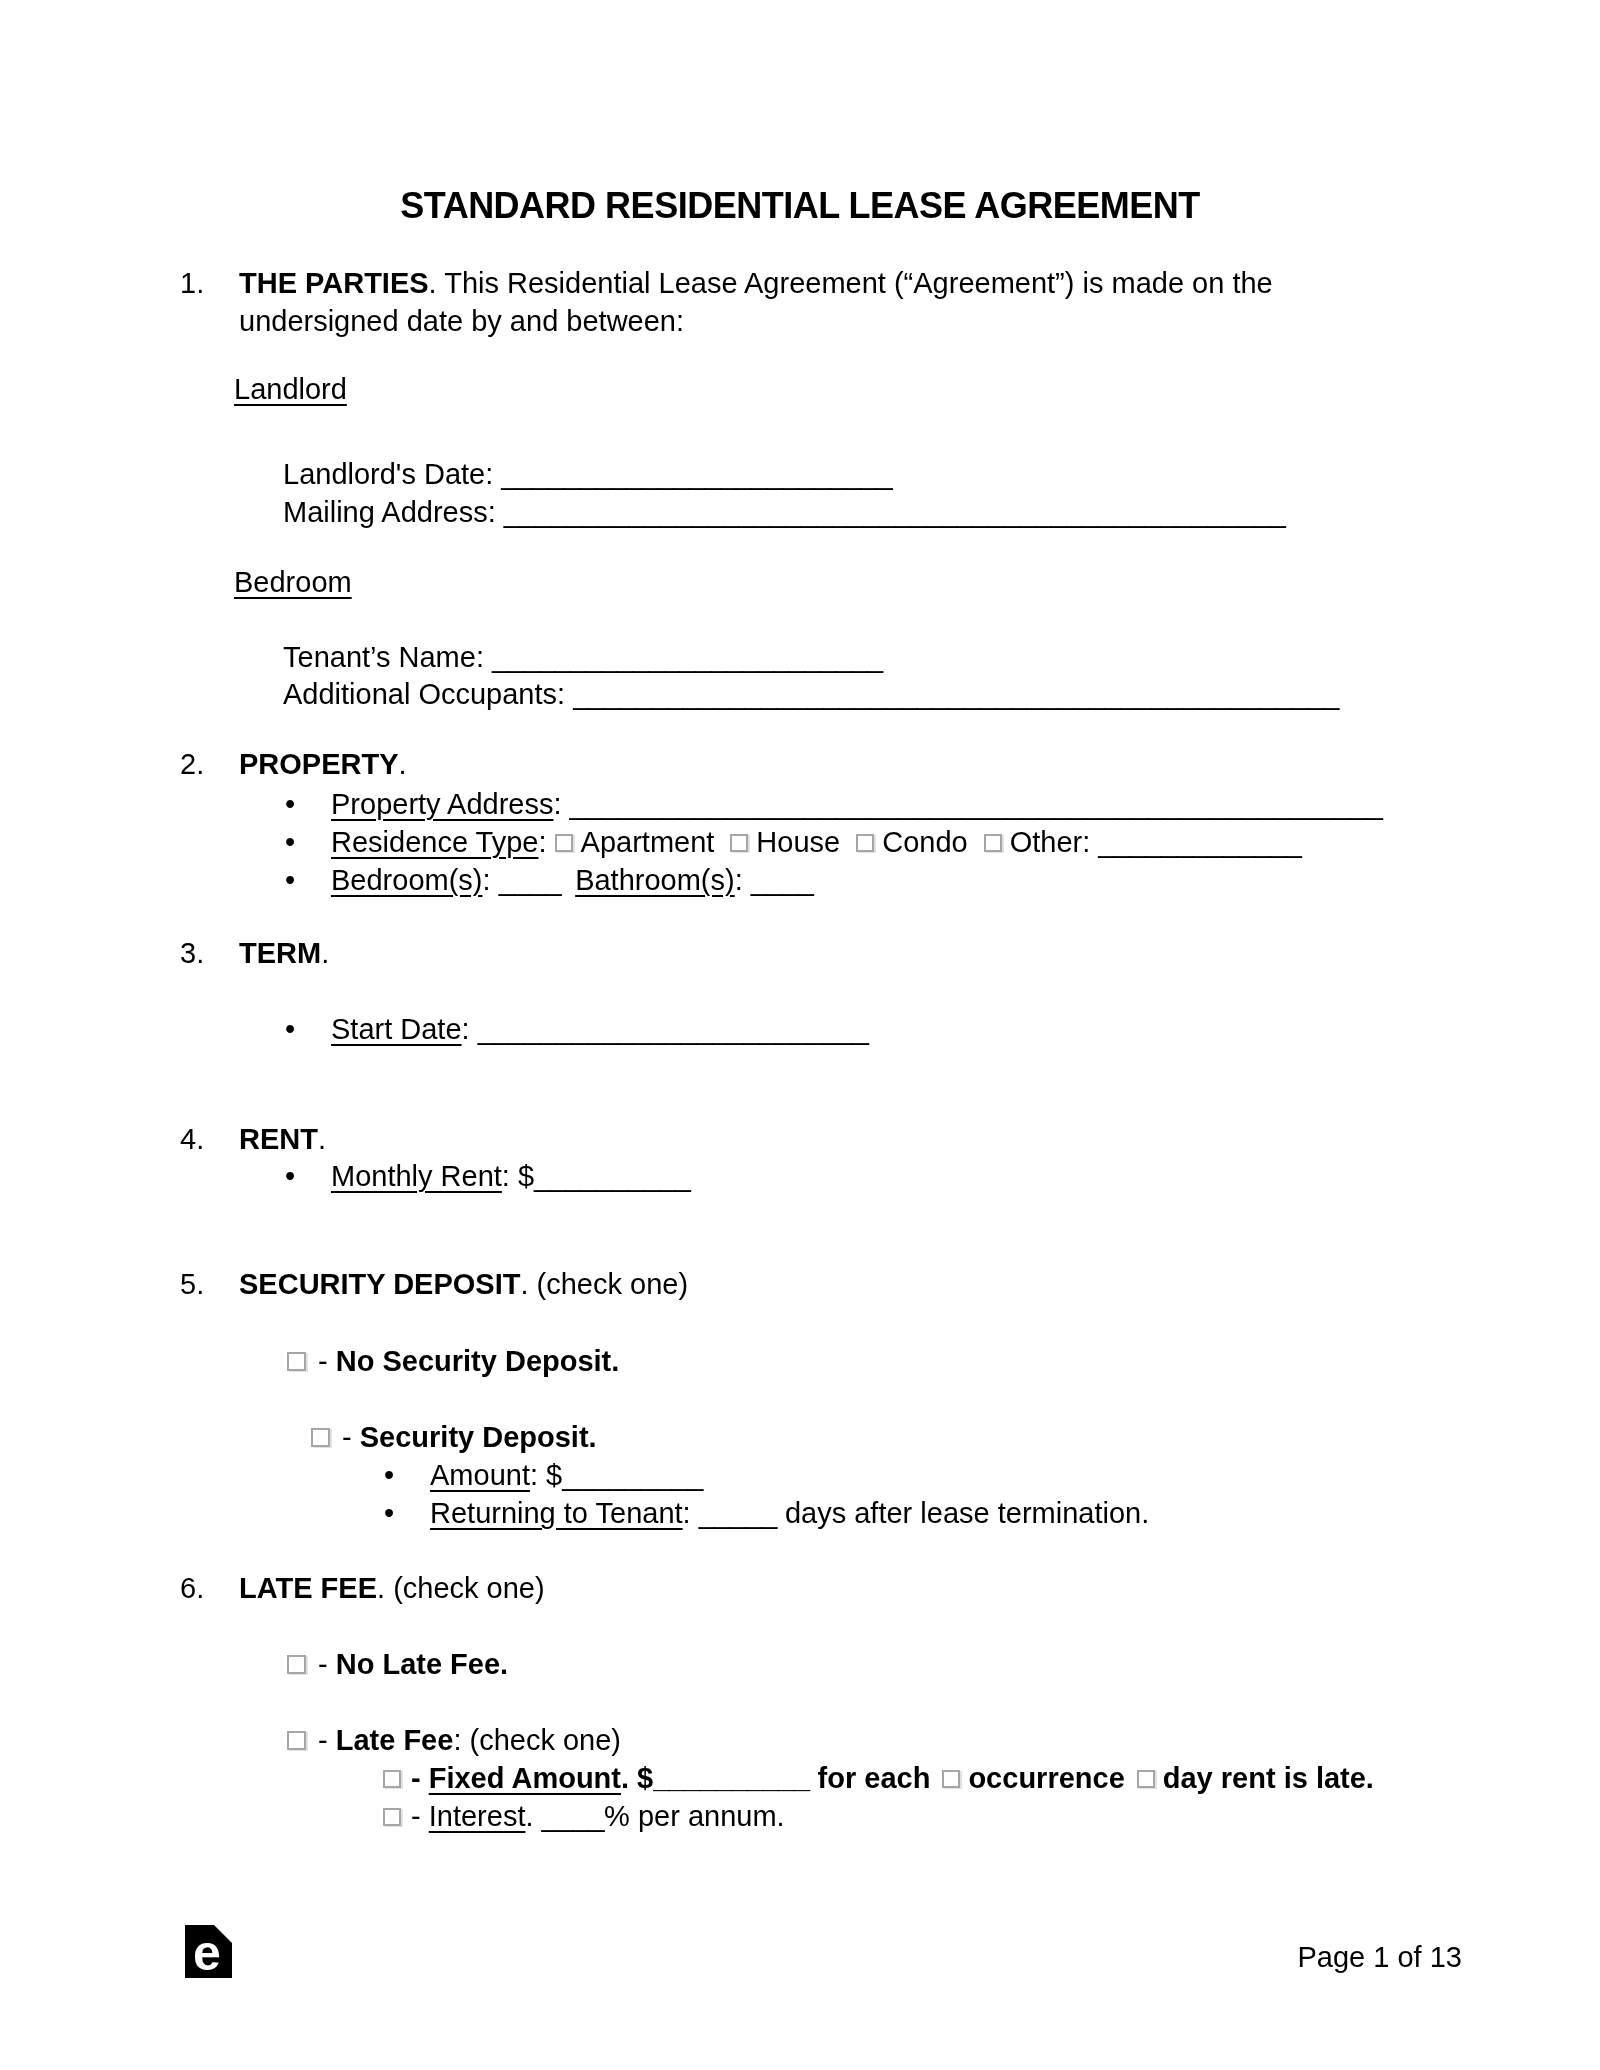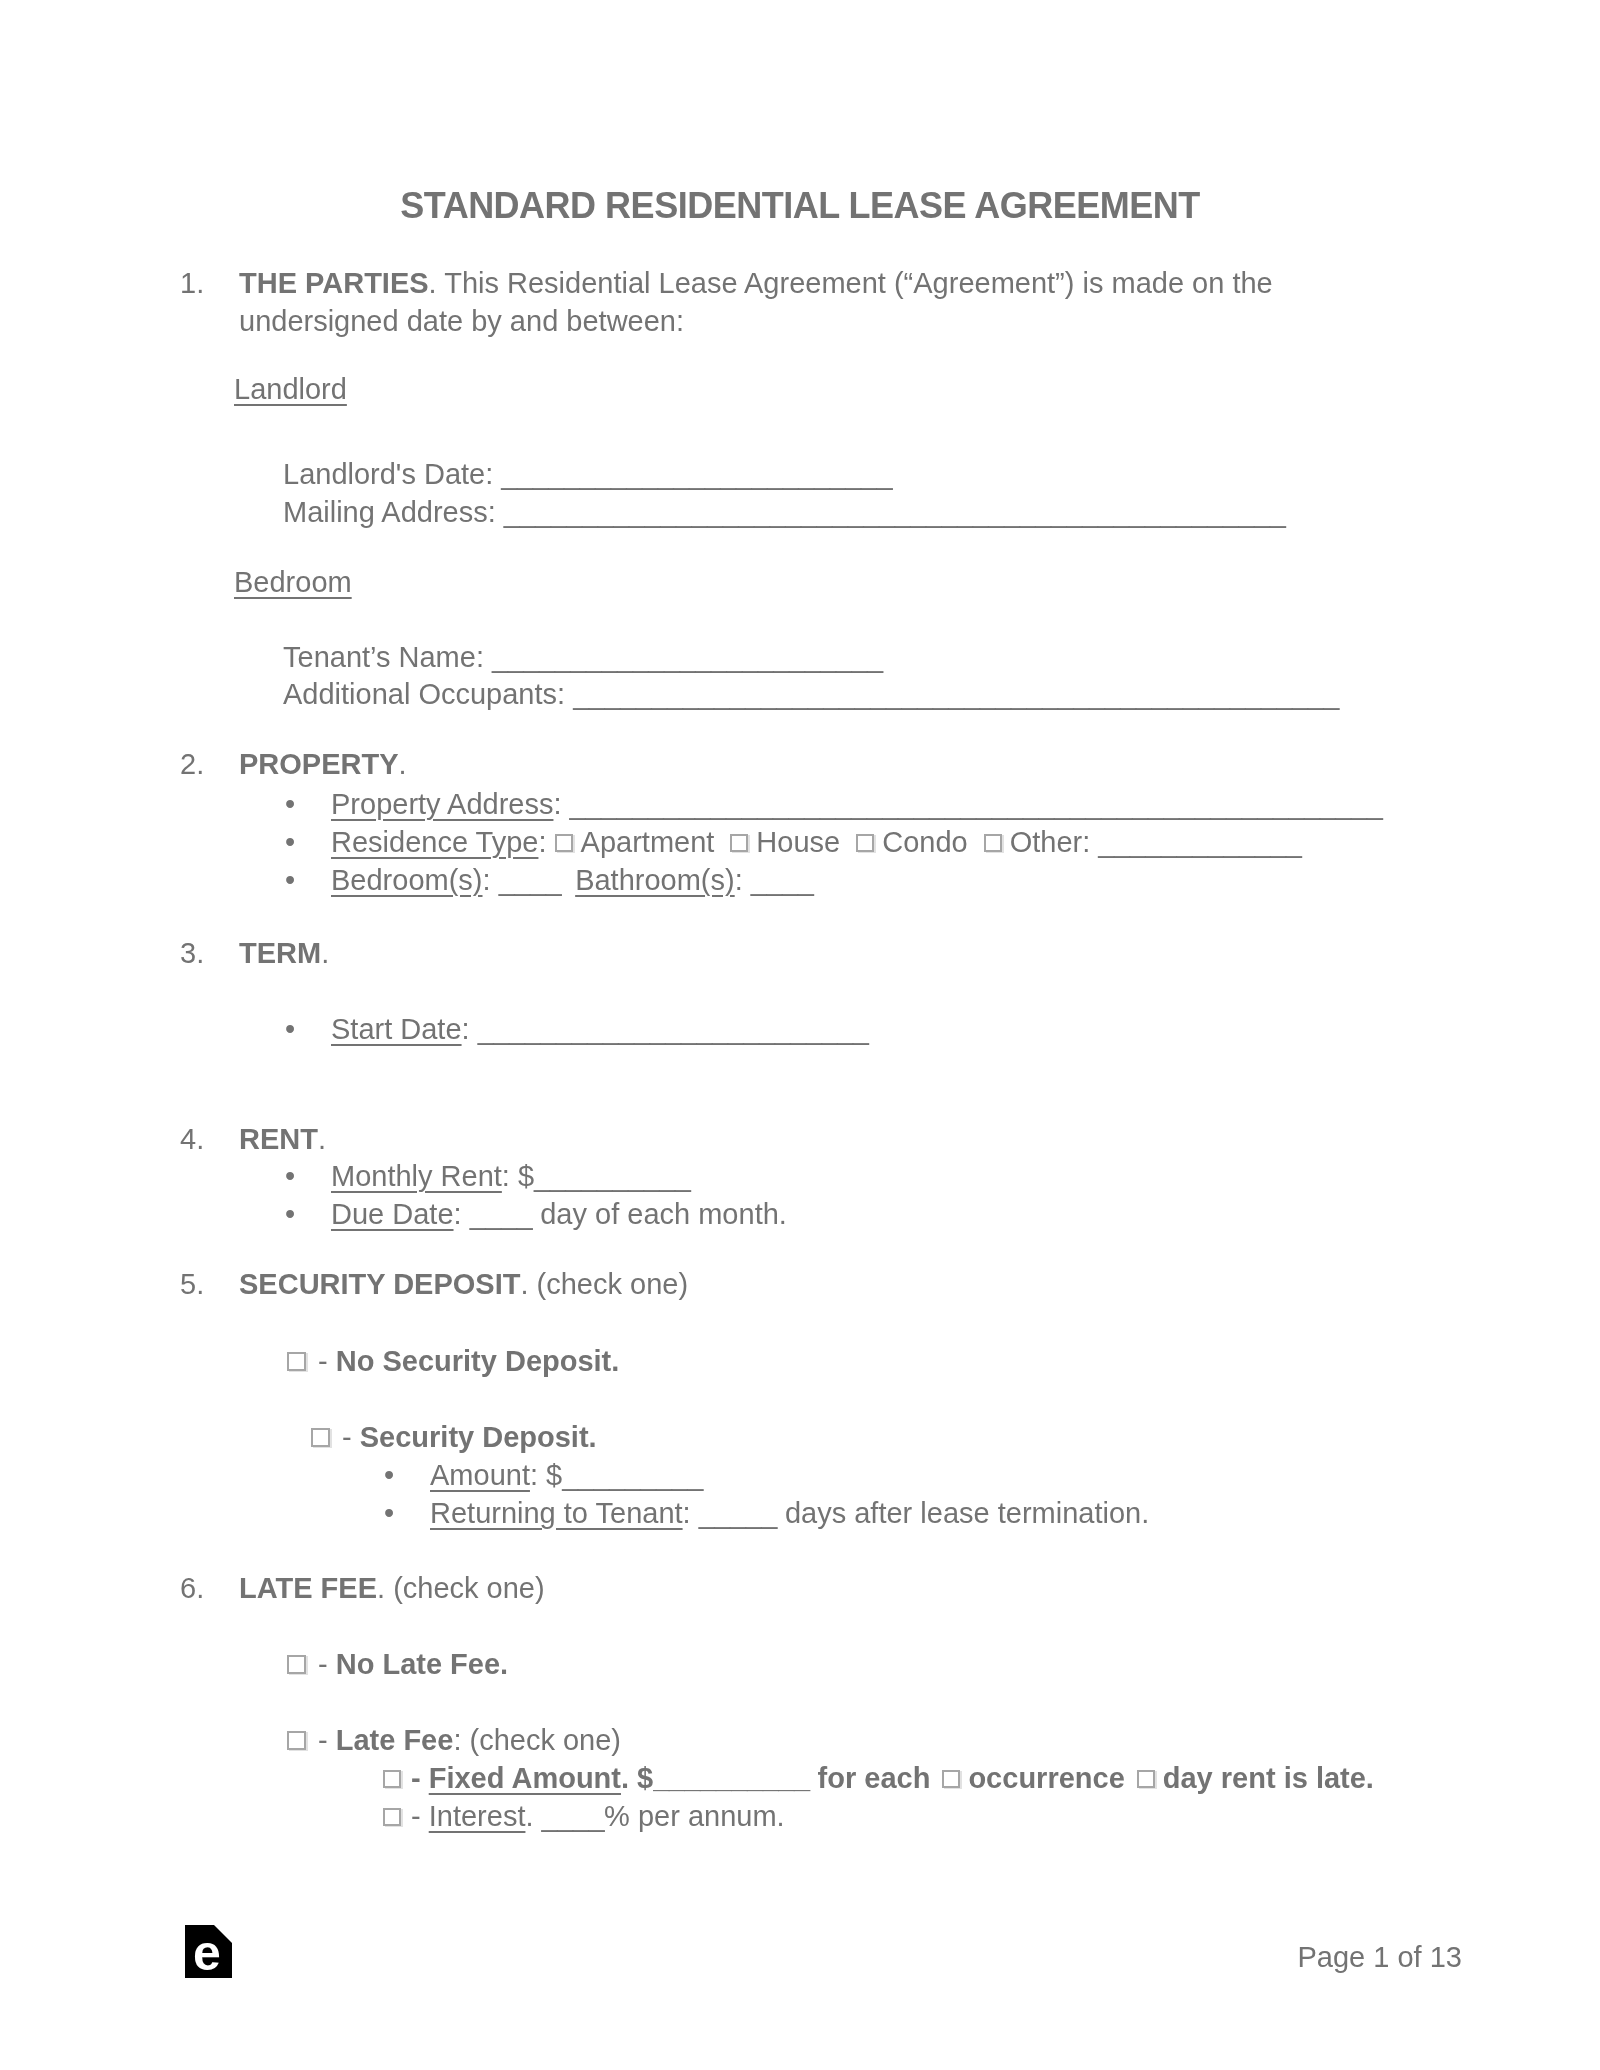--- a/index.html
+++ b/index.html
@@ -1,18 +1,18 @@
 <!DOCTYPE html>
 <html><head>
 <meta charset="utf-8">
 <style>
   html,body{margin:0;padding:0;background:#ffffff;}
   .page{
     position:relative;width:1600px;height:2070px;background:#ffffff;overflow:hidden;
-    font-family:"Liberation Sans",sans-serif;font-size:29px;color:#737373;
+    font-family:"Liberation Sans",sans-serif;font-size:29px;color:#000000;
   }
   .abs{position:absolute;white-space:nowrap;line-height:38px;}
   .wrap{white-space:normal;}
   .title{
     left:0;width:1600px;text-align:center;margin:0;
     font-size:36px;font-weight:bold;line-height:40px;letter-spacing:-0.5px;
   }
   .b{font-weight:bold;}
   .u{text-decoration:underline;text-decoration-thickness:2px;text-underline-offset:5px;}
   .num{position:absolute;left:-59px;top:0;}
@@ -61,21 +61,20 @@
 
   <div class="abs" style="top:934px;left:239px;"><span class="num">3.</span><span class="b">TERM</span><span>.</span></div>
 
   <div class="abs" style="top:1010px;left:285px;"><span class="blt"></span><span class="u">Start Date</span><span>: </span><span class="blank">_________________________</span></div>
 
 
   <div class="abs" style="top:1120px;left:239px;"><span class="num">4.</span><span class="b">RENT</span><span>.</span></div>
 
   <div class="abs" style="top:1157px;left:285px;"><span class="blt"></span><span class="u">Monthly Rent</span><span>: $</span><span class="blank">__________</span></div>
 
-  <div class="abs" style="top:1195px;left:285px;"><span class="blt"></span><span class="u">Due Date</span><span>: </span><span class="blank">____</span><span> day of each month.</span></div>
 
   <div class="abs" style="top:1265px;left:239px;"><span class="num">5.</span><span class="b">SECURITY DEPOSIT</span><span>. (check one)</span></div>
 
   <div class="abs" style="top:1342px;left:287px;"><span class="cb cb-lg"></span><span>- </span><span class="b">No Security Deposit.</span></div>
 
   <div class="abs" style="top:1418px;left:287px;margin-left:24px;"><span class="cb cb-lg"></span><span>- </span><span class="b">Security Deposit.</span></div>
 
   <div class="abs" style="top:1456px;left:384px;"><span class="blt"></span><span class="u">Amount</span><span>: $</span><span class="blank">_________</span></div>
 
   <div class="abs" style="top:1494px;left:384px;"><span class="blt"></span><span class="u">Returning to Tenant</span><span>: </span><span class="blank">_____</span><span> days after lease termination.</span></div>

